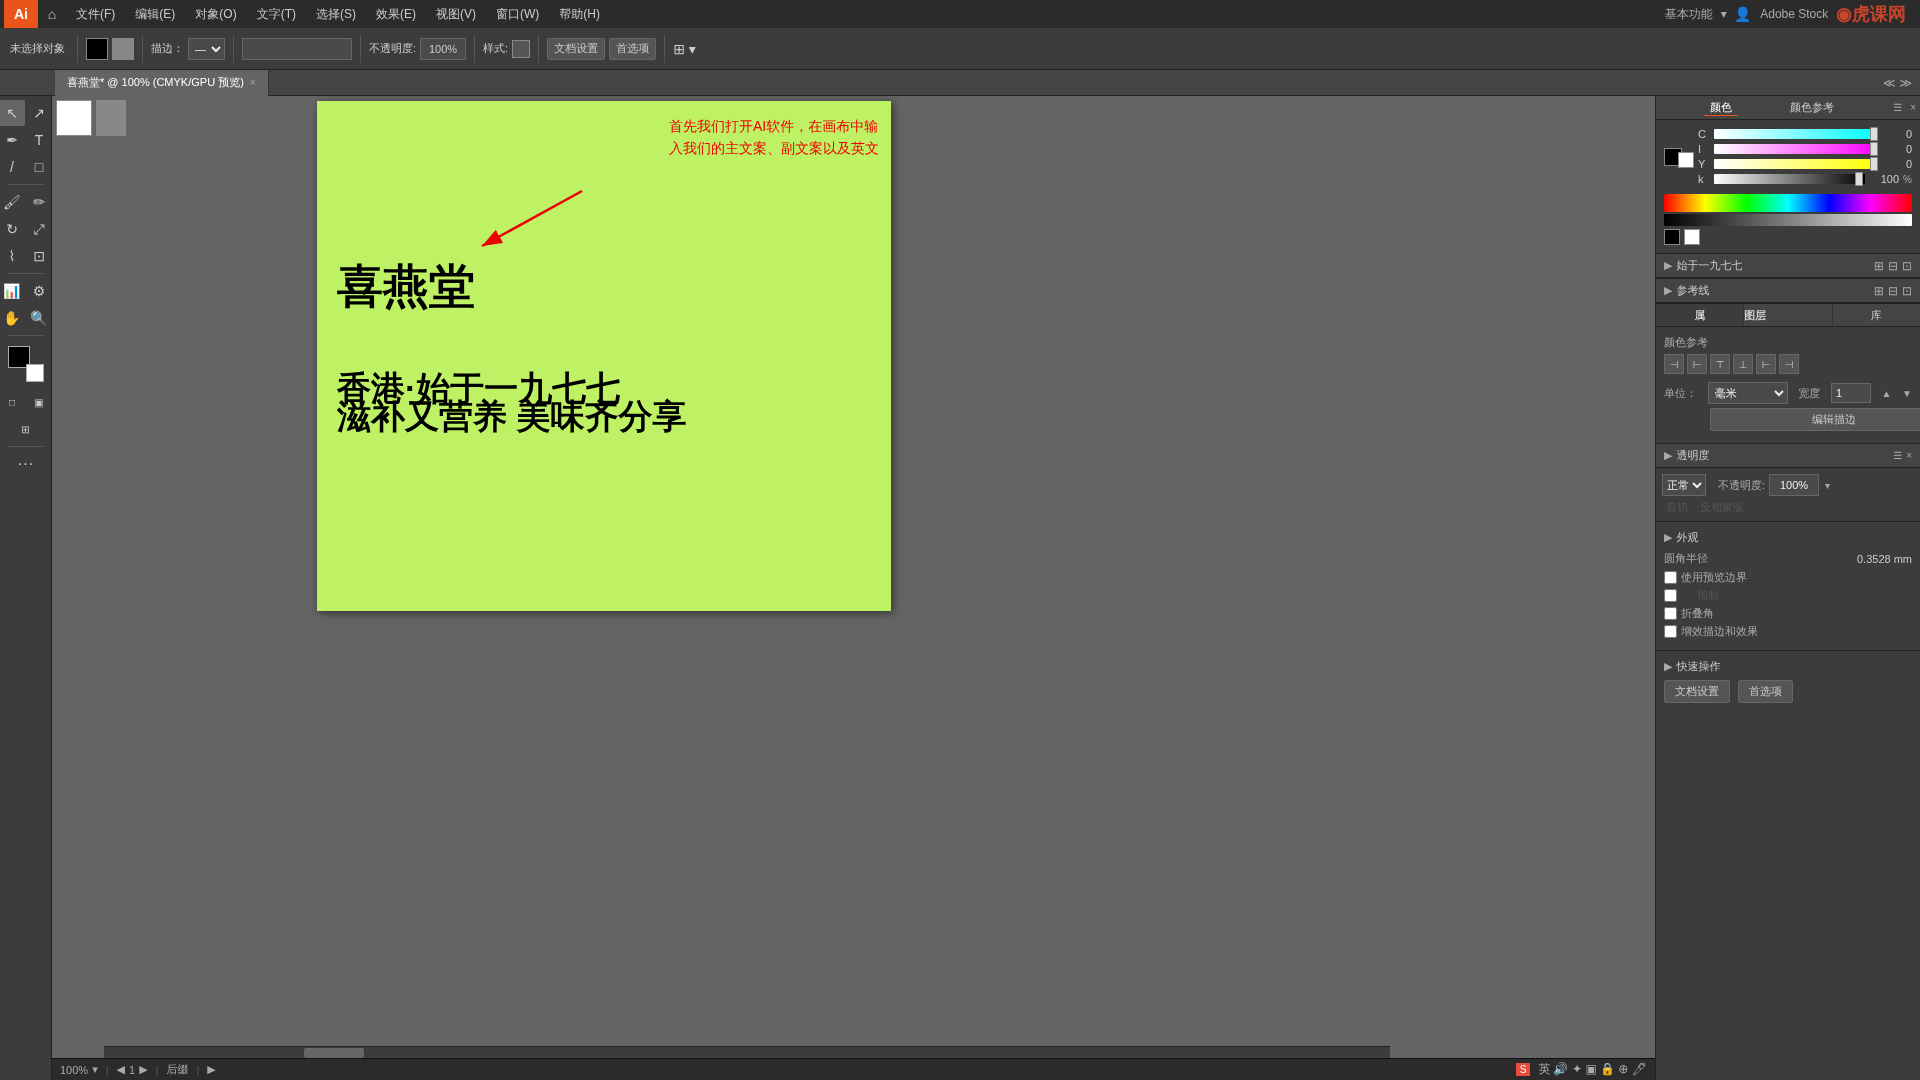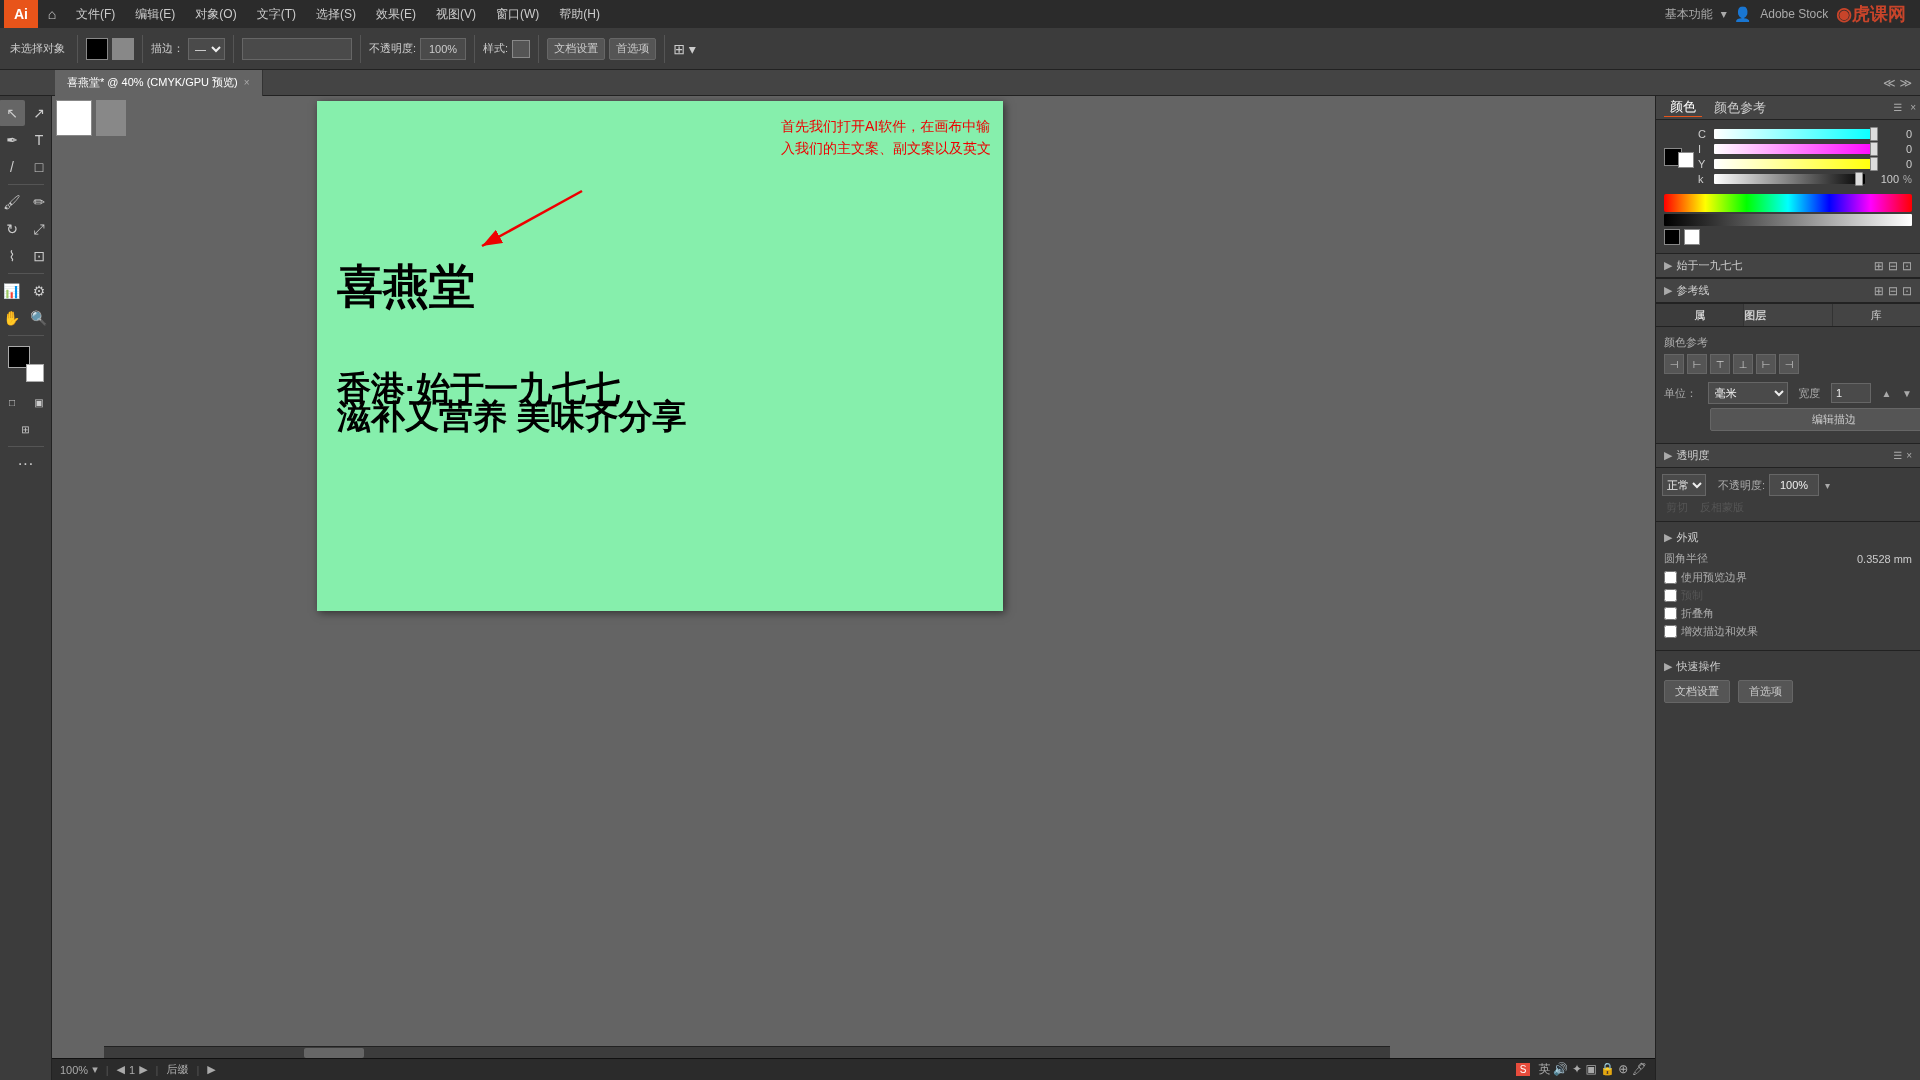--- a/index.html
+++ b/index.html
@@ -59,22 +59,22 @@
     .tool-icon.active { background: #666; }
     .tool-row { display: flex; gap: 1px; }
     .tool-sep { width: 36px; height: 1px; background: #555; margin: 3px 0; }
     .color-boxes { display: flex; flex-direction: column; align-items: center; margin-top: 4px; }
 
     
     #canvas-area {
       flex: 1; background: #646464; position: relative; overflow: hidden;
     }
     #artboard {
-      position: absolute; left: 265px; top: 5px; width: 686px; height: 510px;
-      background: #86efac; box-shadow: 2px 2px 8px rgba(0,0,0,0.5);
+      position: absolute; left: 265px; top: 5px; width: 574px; height: 510px;
+      background: #bef264; box-shadow: 2px 2px 8px rgba(0,0,0,0.5);
     }
 
     
     .annotation-text {
       position: absolute; top: 14px; right: 12px; color: #e00; font-size: 14px;
       line-height: 1.6; text-align: left;
     }
 
     
     .brand-name-cn { position: absolute; top: 155px; left: 8px; font-size: 46px; font-weight: bold; color: #000; font-family: 'SimHei', 'Microsoft YaHei', sans-serif; }
@@ -84,21 +84,21 @@
 
     
     .color-swatches { position: absolute; top: 0px; left: 0px; display: flex; gap: 4px; padding: 4px; }
     .swatch { width: 38px; height: 38px; border: 1px solid #888; cursor: pointer; }
 
     
     #right-panel {
       width: 265px; background: #3c3c3c; display: flex; flex-direction: column;
       border-left: 1px solid #222; flex-shrink: 0;
     }
-    .panel-tab { font-size: 13px; color: #ccc; padding: 0 6px; cursor: pointer; }
+    .panel-tab { font-size: 11px; color: #ccc; padding: 0 6px; cursor: pointer; margin-left: 40px; }
     .panel-tab.active { color: #fff; border-bottom: 1px solid #e8541a; }
 
     .color-panel-content { padding: 6px; }
     .color-row { display: flex; align-items: center; gap: 4px; margin-bottom: 3px; }
     .color-channel-label { width: 12px; font-size: 11px; color: #ccc; }
     .color-slider { flex: 1; height: 10px; position: relative; border-radius: 1px; }
     .color-slider-c { background: linear-gradient(to right, #fff, #00ffff); }
     .color-slider-m { background: linear-gradient(to right, #fff, #ff00ff); }
     .color-slider-y { background: linear-gradient(to right, #fff, #ffff00); }
     .color-slider-k { background: linear-gradient(to right, #fff, #000); }
@@ -179,21 +179,21 @@
   <div class="toolbar-style-box"></div>
   <div class="toolbar-sep"></div>
   <button class="toolbar-btn">文档设置</button>
   <button class="toolbar-btn">首选项</button>
   <div class="toolbar-sep"></div>
   <span style="color:#ccc;font-size:14px;cursor:pointer;">⊞ ▾</span>
 </div>
 
 <div id="tab-bar">
   <div class="tab-item active">
-    <span>喜燕堂* @ 40% (CMYK/GPU 预览)</span>
+    <span>喜燕堂* @ 100% (CMYK/GPU 预览)</span>
     <span class="tab-close">×</span>
   </div>
 
   <div style="margin-left:auto;display:flex;align-items:center;gap:4px;padding-right:8px;">
     <span style="color:#aaa;font-size:12px;cursor:pointer;">≪</span>
     <span style="color:#aaa;font-size:12px;cursor:pointer;">≫</span>
   </div>
 </div>
 
 <div id="main-layout">
@@ -466,21 +466,21 @@
 
       <div style="display:flex;align-items:center;justify-content:space-between;margin-bottom:4px;">
         <span style="font-size:11px;color:#aaa;">圆角半径</span>
         <span style="font-size:11px;color:#ccc;">0.3528 mm</span>
       </div>
 
       <div style="display:flex;align-items:center;gap:4px;margin-bottom:3px;">
         <input type="checkbox" style="">
         <span style="font-size:11px;color:#aaa;">使用预览边界</span>
       </div>
-      <div style="display:flex;align-items:center;gap:4px;margin-bottom:3px;">
+      <div style="display:flex;align-items:center;gap:20px;margin-bottom:3px;">
         <input type="checkbox" style="">
         <span style="font-size:11px;color:#555;">预制</span>
       </div>
       <div style="display:flex;align-items:center;gap:4px;margin-bottom:3px;">
         <input type="checkbox" style="">
         <span style="font-size:11px;color:#aaa;">折叠角</span>
       </div>
       <div style="display:flex;align-items:center;gap:4px;margin-bottom:3px;">
         <input type="checkbox" style="">
         <span style="font-size:11px;color:#aaa;">增效描边和效果</span>

